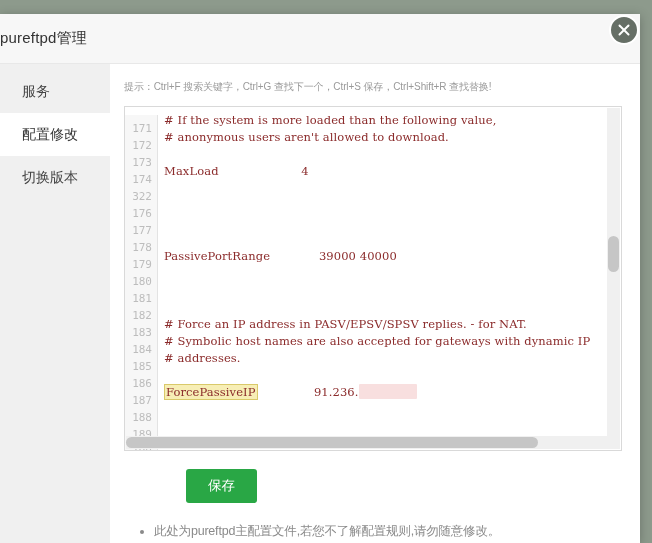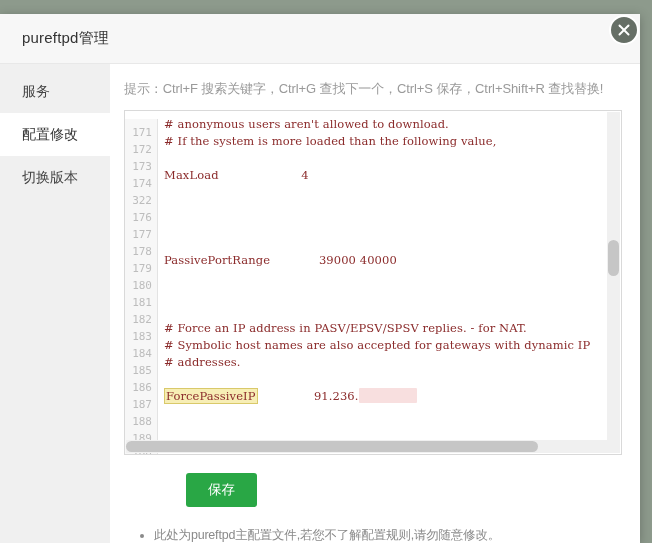--- a/index.html
+++ b/index.html
@@ -28,21 +28,20 @@
     overflow: hidden;
   }
 
   
   #titlebar {
     height: 50px;
     background: #f7f7f7;
     border-bottom: 1px solid #e8e8e8;
     display: flex;
     align-items: center;
-    padding-left: 22px;
   }
   #title-text {
     font-size: 15px;
     color: #333333;
     letter-spacing: .2px;
   }
 
   
   #close-btn {
     position: absolute;
@@ -86,21 +85,21 @@
   }
 
   
   #content {
     flex: 1;
     padding: 0 18px 0 14px;
     position: relative;
   }
 
   #hint {
-    font-size: 13px;
+    font-size: 10px;
     color: #9a9a9a;
     padding: 16px 0 12px 0;
     white-space: nowrap;
     letter-spacing: -.1px;
   }
 
   
   #editor {
     position: relative;
     height: 345px;
@@ -272,22 +271,22 @@
           <div class="lnum">185</div>
           <div class="lnum">186</div>
           <div class="lnum">187</div>
           <div class="lnum">188</div>
           <div class="lnum">189</div>
           <div class="lnum">190</div>
 
         </div>
 
         <div id="code">
+          <div class="cline"># If the system is more loaded than the following value,</div>
           <div class="cline"># anonymous users aren't allowed to download.</div>
-          <div class="cline"># If the system is more loaded than the following value,</div>
           <div class="cline"></div>
           <div class="cline">MaxLoad                      4</div>
           <div class="cline"></div>
           <div class="cline"></div>
           <div class="cline"></div>
           <div class="cline"></div>
           <div class="cline">PassivePortRange             39000 40000</div>
           <div class="cline"></div>
           <div class="cline"></div>
           <div class="cline"></div>

